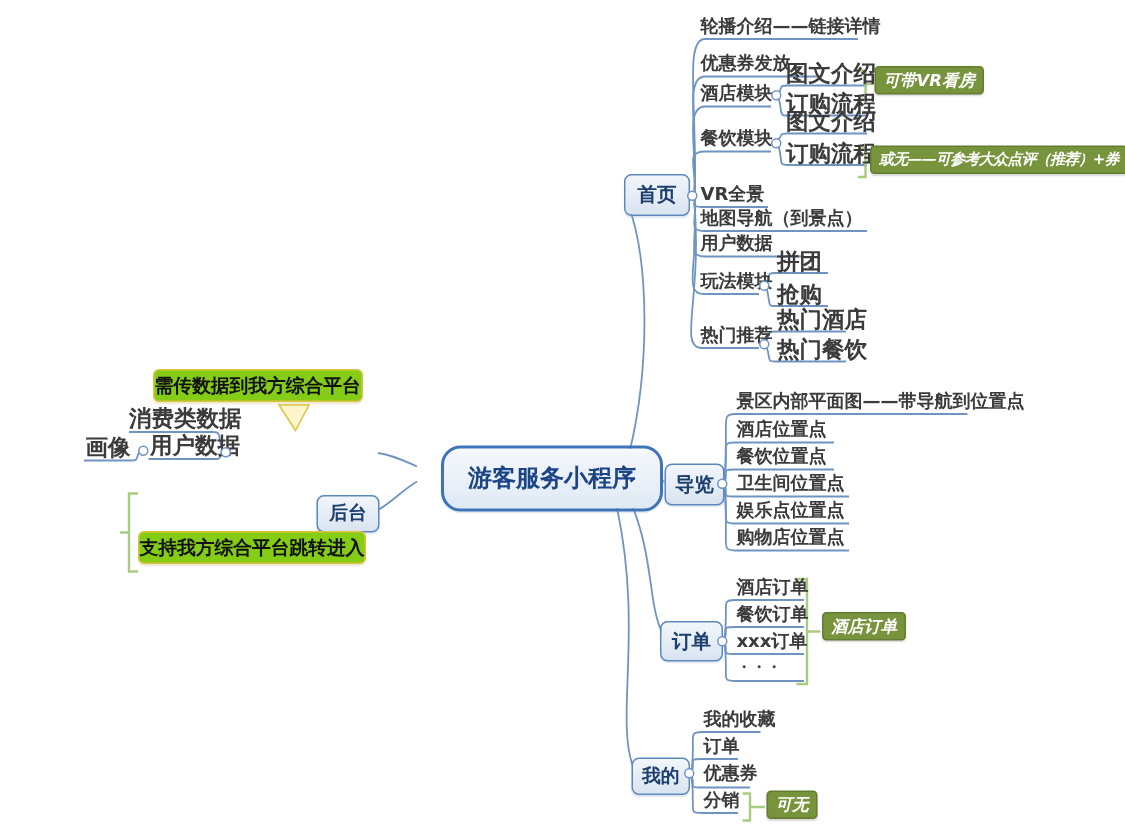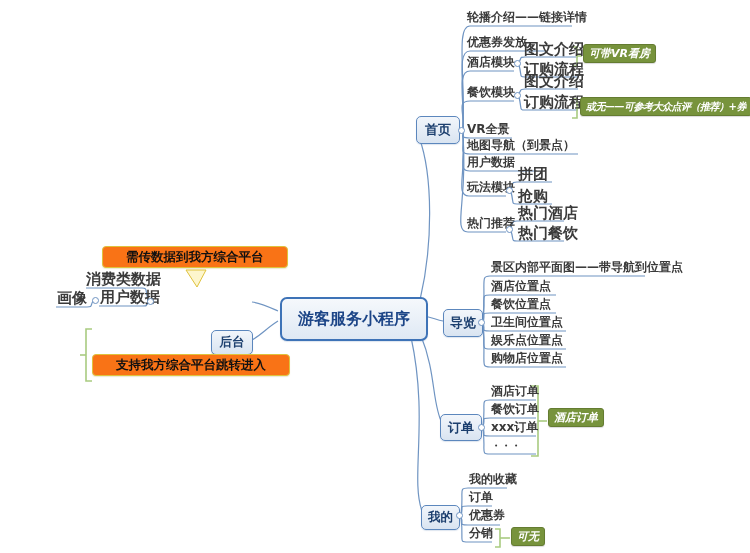--- a/index.html
+++ b/index.html
@@ -26,23 +26,23 @@
     white-space:nowrap;line-height:14px;
   }
   .leaf.sub{font-size:15px;}
   .co-green{
     position:absolute;background:#77933c;border:1px solid #647c31;border-radius:3px;
     color:#ffffff;font-style:italic;font-weight:bold;font-size:11px;line-height:13px;
     padding:2px 5px;white-space:nowrap;box-shadow:0 1px 1px rgba(0,0,0,.15);
   }
   .co-green.small-text{font-size:10px;letter-spacing:-0.5px;}
   .co-yellow{
-    position:absolute;background:#f97316;border:1.5px solid #dfc23d;border-radius:4px;
+    position:absolute;background:#84cc16;border:1.5px solid #dfc23d;border-radius:4px;
     color:#111;font-weight:bold;font-size:12.5px;line-height:14px;
-    padding:3px 23px;white-space:nowrap;box-shadow:0 1px 1px rgba(160,140,40,.2);
+    padding:3px 0;white-space:nowrap;box-shadow:0 1px 1px rgba(160,140,40,.2);
   }
   .dot{
     position:absolute;width:7px;height:7px;border-radius:50%;
     background:#fff;border:1.2px solid #6f94c2;box-sizing:border-box;
   }
 </style>
 </head>
 <body>
 
 <div id="canvas">
@@ -107,21 +107,21 @@
     <path class="bracket" d="M 538,421 L 547,421"></path>
     <path class="bracket" d="M 495,529 L 500,529 L 500,547 L 495,547"></path>
     <path class="bracket" d="M 500,538 L 510,538"></path>
     <path class="bracket" d="M 92,329 L 86,329 L 86,381 L 92,381"></path>
     <path class="bracket" d="M 86,355 L 80,355"></path>
 
     <path class="tail" d="M 186,270 L 197,287 L 206,270 Z"></path>
     <path class="tail" d="M 207,356 L 227,349 L 219,356 Z"></path>
   </svg>
 
-  <div class="box central" style="left:280px;top:297px;width:144px;height:40px;">游客服务小程序</div>
+  <div class="box central" style="left:294px;top:297px;width:144px;height:40px;border-radius:13px;">游客服务小程序</div>
 
   <div class="box" style="left:416px;top:116px;width:42px;height:26px;">首页</div>
   <div class="box" style="left:443px;top:309px;width:38px;height:26px;">导览</div>
   <div class="box" style="left:440px;top:414px;width:40px;height:25px;">订单</div>
   <div class="box" style="left:421px;top:505px;width:37px;height:23px;font-size:12.5px;">我的</div>
   <div class="box" style="left:211px;top:330px;width:40px;height:23px;font-size:12.5px;">后台</div>
 
   <div class="leaf" style="left:467px;top:10px;">轮播介绍——链接详情</div>
   <div class="leaf" style="left:467px;top:35px;">优惠券发放</div>
   <div class="leaf" style="left:467px;top:55px;">酒店模块</div>

